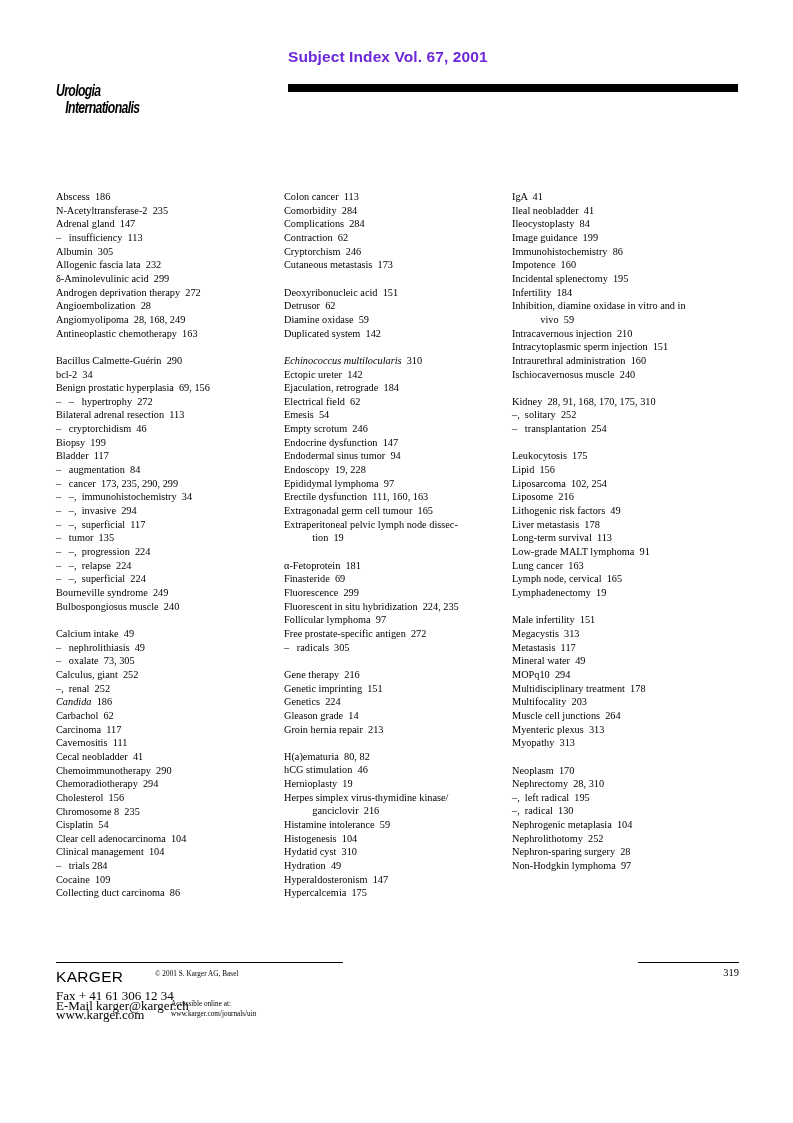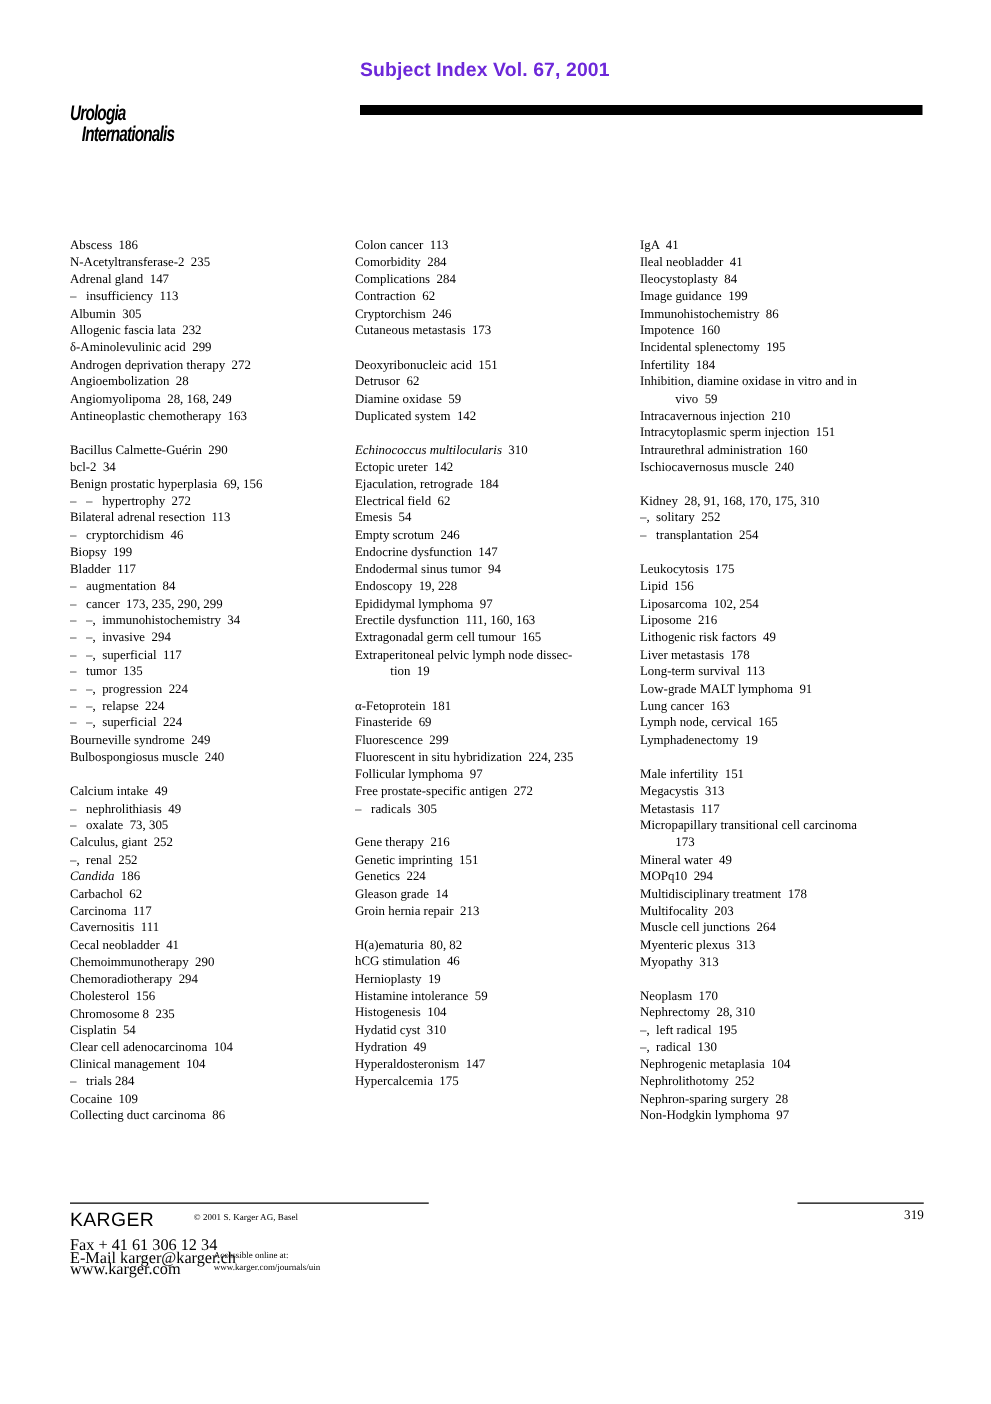--- a/index.html
+++ b/index.html
@@ -276,20 +276,22 @@
         <div class="gap"></div>
         <div class="entry">Gene therapy  216</div>
         <div class="entry">Genetic imprinting  151</div>
         <div class="entry">Genetics  224</div>
         <div class="entry">Gleason grade  14</div>
         <div class="entry">Groin hernia repair  213</div>
         <div class="gap"></div>
         <div class="entry">H(a)ematuria  80, 82</div>
         <div class="entry">hCG stimulation  46</div>
         <div class="entry">Hernioplasty  19</div>
+        <div class="entry wrap">Herpes simplex virus-thymidine kinase/
+    ganciclovir  216</div>
         <div class="entry">Histamine intolerance  59</div>
         <div class="entry">Histogenesis  104</div>
         <div class="entry">Hydatid cyst  310</div>
         <div class="entry">Hydration  49</div>
         <div class="entry">Hyperaldosteronism  147</div>
         <div class="entry">Hypercalcemia  175</div>
       </div>
       <div class="column">
         <div class="entry">IgA  41</div>
         <div class="entry">Ileal neobladder  41</div>
@@ -318,22 +320,20 @@
         <div class="entry">Liver metastasis  178</div>
         <div class="entry">Long-term survival  113</div>
         <div class="entry">Low-grade MALT lymphoma  91</div>
         <div class="entry">Lung cancer  163</div>
         <div class="entry">Lymph node, cervical  165</div>
         <div class="entry">Lymphadenectomy  19</div>
         <div class="gap"></div>
         <div class="entry">Male infertility  151</div>
         <div class="entry">Megacystis  313</div>
         <div class="entry">Metastasis  117</div>
-        <div class="entry wrap">Micropapillary transitional cell carcinoma
-    173</div>
         <div class="entry">Mineral water  49</div>
         <div class="entry">MOPq10  294</div>
         <div class="entry">Multidisciplinary treatment  178</div>
         <div class="entry">Multifocality  203</div>
         <div class="entry">Muscle cell junctions  264</div>
         <div class="entry">Myenteric plexus  313</div>
         <div class="entry">Myopathy  313</div>
         <div class="gap"></div>
         <div class="entry">Neoplasm  170</div>
         <div class="entry">Nephrectomy  28, 310</div>

